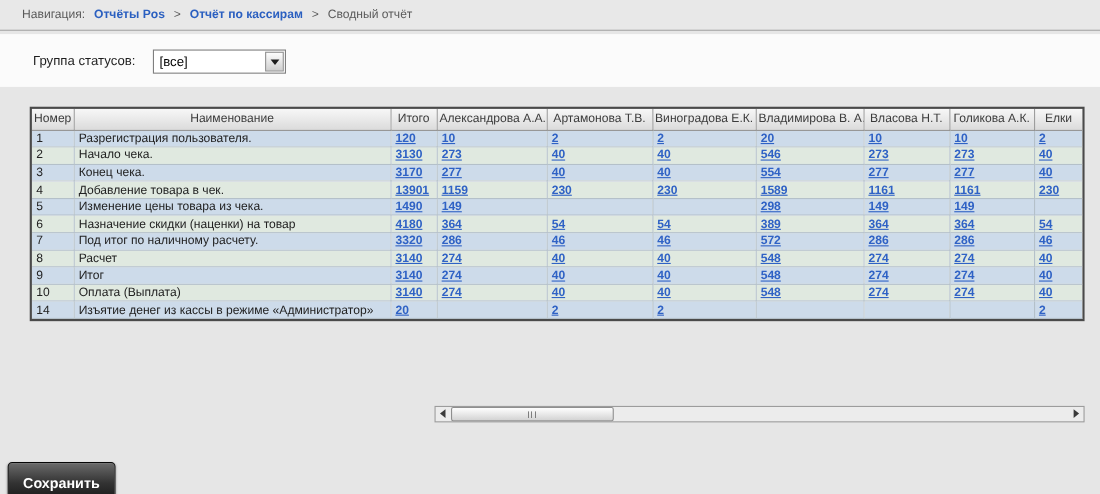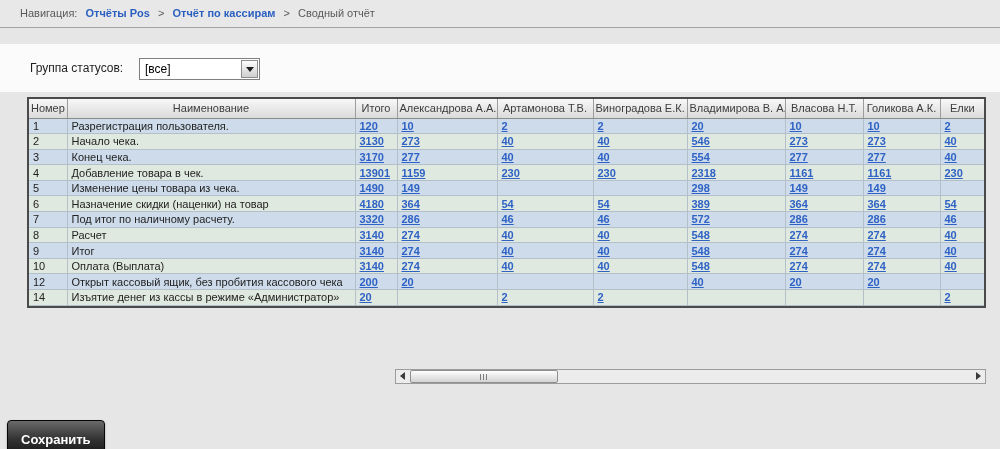--- a/index.html
+++ b/index.html
@@ -13,21 +13,21 @@
   .navbar {
     position:absolute; top:0; left:0; width:1000px; height:28px;
     background:#e8e8e8; border-bottom:1px solid #a5a5a5;
     font-size:11px; line-height:27px; color:#5a5a5a; padding-left:20px;
     white-space:nowrap;
   }
   .navbar a { color:#2a5fc0; font-weight:bold; text-decoration:none; cursor:pointer;margin-top:47px; }
   .navbar .sep { margin:0 5px; color:#5a5a5a; }
   
   .filter-strip {
-    position:absolute; top:44px; left:0; width:1000px; height:48px;
+    position:absolute; top:31px; left:0; width:1000px; height:48px;
     background:#fbfbfb;
   }
   .filter-label { position:absolute; left:30px; top:17px; font-size:12px; color:#1e1e1e; }
   .combo {
     position:absolute; left:139px; top:14px; width:121px; height:22px;
     background:#fff; border:1px solid #7f7f7f; cursor:default;
   }
   .combo-value { position:absolute; left:5px; top:3px; font-size:12px; color:#000; }
   .combo-btn {
     position:absolute; right:1px; top:1px; width:17px; height:18px;
@@ -171,21 +171,21 @@
           <td><a>277</a></td>
           <td><a>40</a></td>
         </tr>
         <tr>
           <td>4</td>
           <td>Добавление товара в чек.</td>
           <td><a>13901</a></td>
           <td><a>1159</a></td>
           <td><a>230</a></td>
           <td><a>230</a></td>
-          <td><a>2318</a></td>
+          <td><a>1589</a></td>
           <td><a>1161</a></td>
           <td><a>1161</a></td>
           <td><a>230</a></td>
         </tr>
         <tr>
           <td>5</td>
           <td>Изменение цены товара из чека.</td>
           <td><a>1490</a></td>
           <td><a>149</a></td>
           <td></td>
@@ -249,32 +249,20 @@
           <td><a>3140</a></td>
           <td><a>274</a></td>
           <td><a>40</a></td>
           <td><a>40</a></td>
           <td><a>548</a></td>
           <td><a>274</a></td>
           <td><a>274</a></td>
           <td><a>40</a></td>
         </tr>
         <tr>
-          <td>12</td>
-          <td>Открыт кассовый ящик, без пробития кассового чека</td>
-          <td><a>200</a></td>
-          <td><a>20</a></td>
-          <td></td>
-          <td></td>
-          <td><a>40</a></td>
-          <td><a>20</a></td>
-          <td><a>20</a></td>
-          <td></td>
-        </tr>
-        <tr>
           <td>14</td>
           <td>Изъятие денег из кассы в режиме «Администратор»</td>
           <td><a>20</a></td>
           <td></td>
           <td><a>2</a></td>
           <td><a>2</a></td>
           <td></td>
           <td></td>
           <td></td>
           <td><a>2</a></td>

